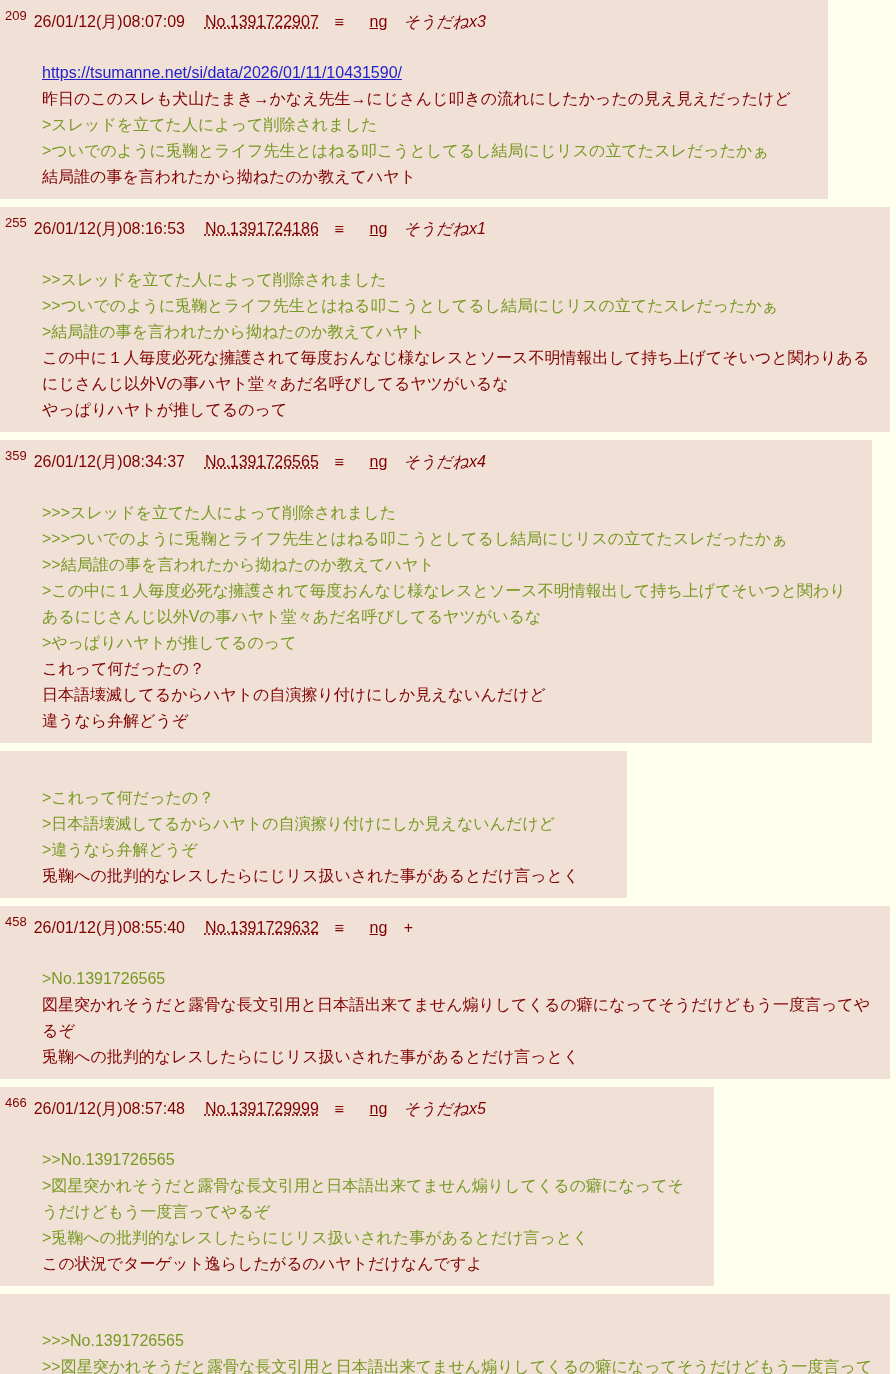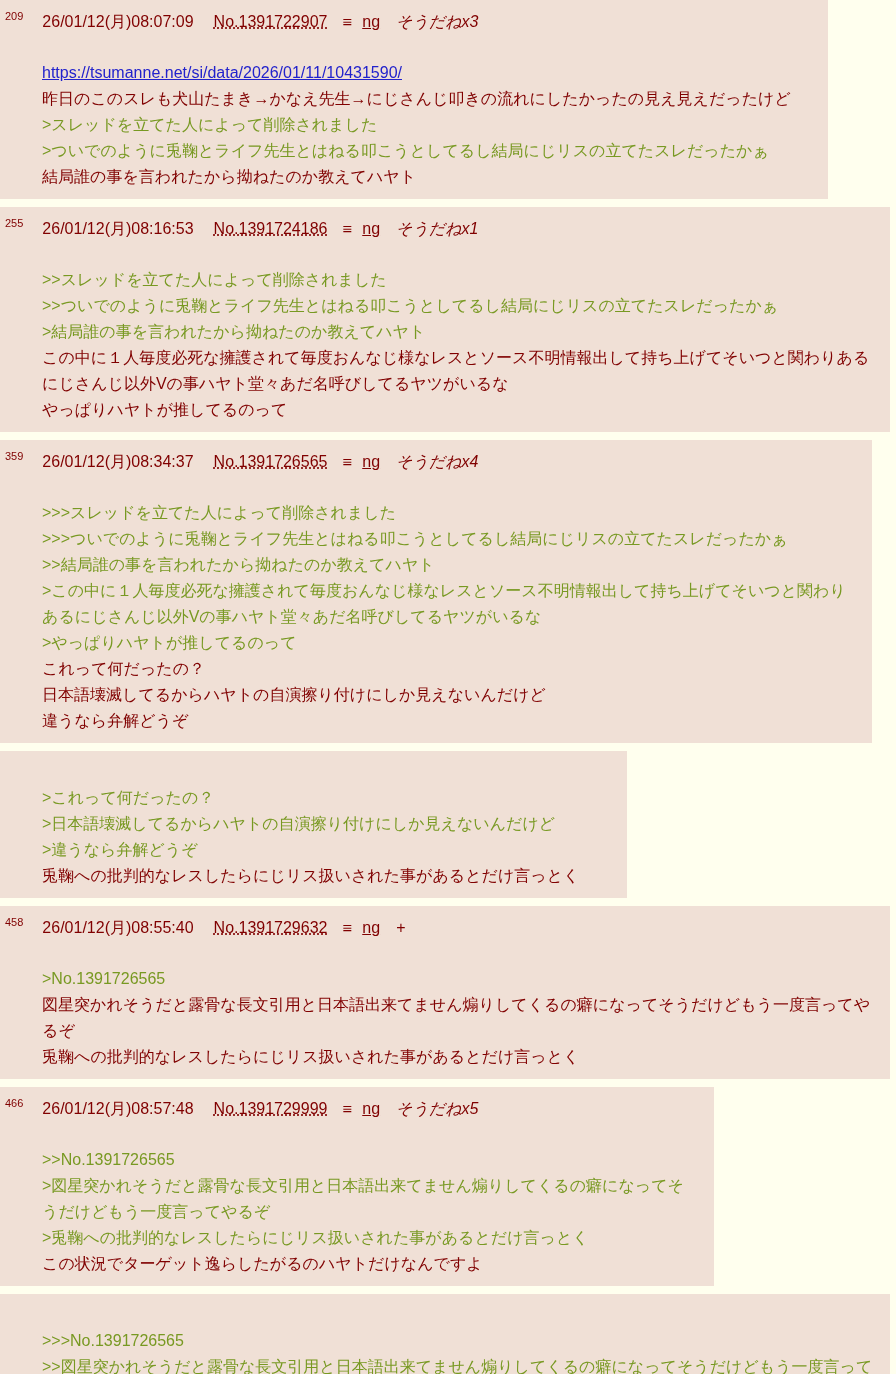--- a/index.html
+++ b/index.html
@@ -17,33 +17,33 @@
   .thread{width:896px;}
   .post{
     background:var(--post-bg);
     margin:0 0 8px 0;
     padding:6px 8px 9px 5px;
   }
   .post-header{
     line-height:20px; white-space:nowrap; color:var(--text);
   }
   .post-index{
-    font-size:11px; vertical-align:7px; margin-right:19px;
+    font-size:13px; vertical-align:7px; margin-right:7px;
   }
   .post-date{ margin-right:20px;text-align:center; }
   .post-number{
     color:var(--text); cursor:pointer;
     text-decoration:underline; text-decoration-style:dotted;
   }
   .menu-icon{
     margin-left:16px; cursor:pointer; font-size:15px;
     display:inline-block; transform:scaleX(1.1);
   }
   .ng-link{
-    margin-left:10px; color:var(--text); text-decoration:underline; cursor:pointer;
+    margin-left:26px; color:var(--text); text-decoration:underline; cursor:pointer;
   }
   .reaction{ margin-left:16px; cursor:pointer;font-style:italic; }
   blockquote.post-body{
     margin:28px 0 0 37px; padding:0 6px 0 0;
     line-height:26px; word-break:break-all;
   }
   .plain{ color:var(--text); }
   .quote{ color:var(--quote); }
   .body-link{ color:var(--link); text-decoration:underline; cursor:pointer; }
 </style>

